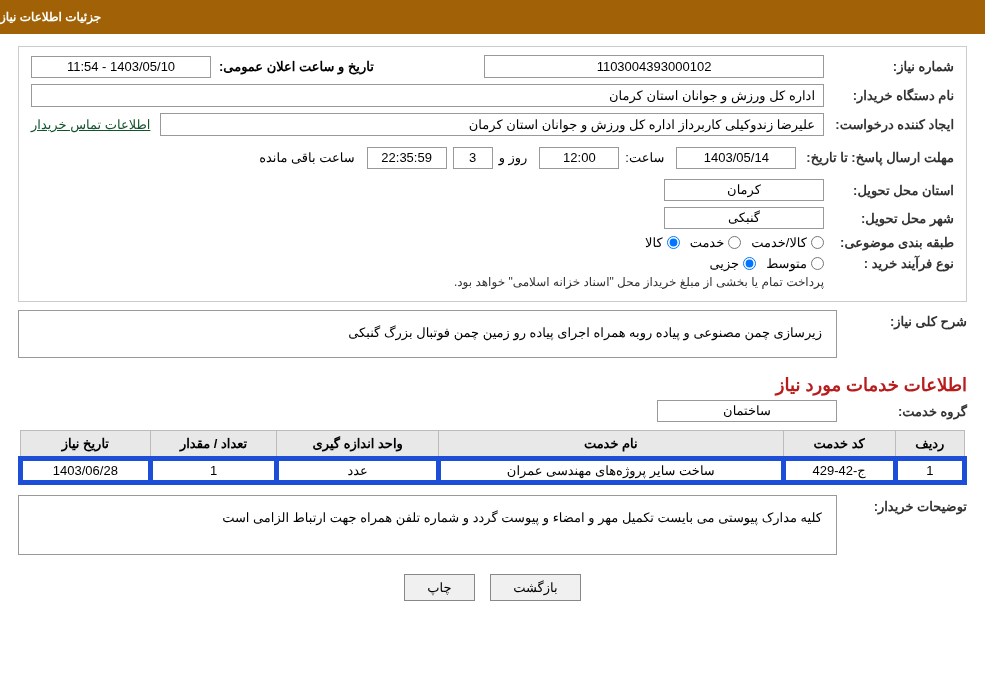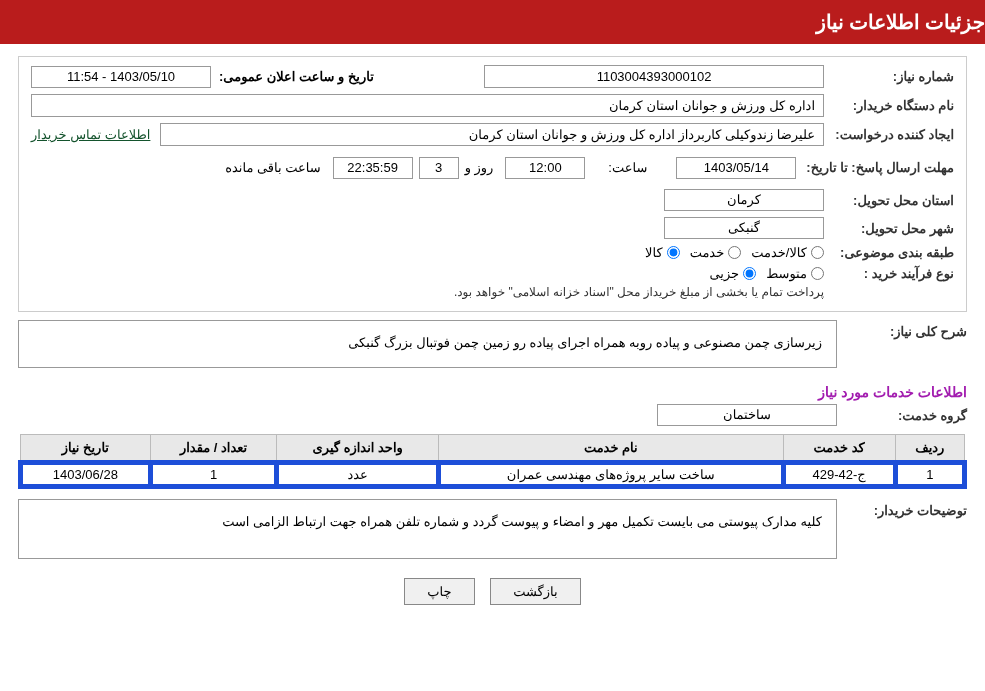--- a/index.html
+++ b/index.html
@@ -9,34 +9,34 @@
       background: #f0f0f0;
       direction: rtl;
     }
     .page-container {
       width: 985px;
       min-height: 691px;
       background: #fff;
       margin: 0 auto;
     }
     .header-bar {
-      background: #b91c1c;
+      background: #a16207;
       color: #fff;
-      text-align: right;
+      text-align: left;
       padding: 10px 0;
-      font-size: 20px;
+      font-size: 12px;
       font-weight: bold;
     }
     .content {
       padding: 12px 18px;
     }
     .section-title {
-      font-size: 14px;
-      font-weight: bold;
-      color: #a21caf;
+      font-size: 18px;
+      font-weight: bold;
+      color: #b91c1c;
       padding: 8px 0 4px 0;
     }
     .blue-link {
       color: #14532d;
       text-decoration: underline;
       cursor: pointer;
     }
     .data-table {
       width: 100%;
       border-collapse: collapse;
@@ -148,21 +148,21 @@
 
       <div class="field-row" style="margin-bottom:6px;">
         <span class="field-label">ایجاد کننده درخواست:</span>
         <div class="field-value-box" style="flex:1;">علیرضا  زندوکیلی  کاربرداز اداره کل ورزش و جوانان استان کرمان</div>
         <span class="blue-link" style="margin-right:10px; white-space:nowrap;">اطلاعات تماس خریدار</span>
       </div>
 
       <div class="field-row" style="margin-bottom:6px; flex-wrap:wrap;">
         <span class="field-label">مهلت ارسال پاسخ: تا تاریخ:</span>
         <div class="inline-box" style="min-width:120px; text-align:center; margin-left:6px;">1403/05/14</div>
-        <span style="margin:0 23px;">ساعت:</span>
+        <span style="margin:0 6px;">ساعت:</span>
         <div class="inline-box" style="min-width:80px; text-align:center; margin-left:6px;">12:00</div>
         <span style="margin:8px 6px;">روز و</span>
         <div class="inline-box" style="min-width:40px; text-align:center; margin-left:6px;">3</div>
         <div class="inline-box" style="min-width:80px; text-align:center; margin-left:6px;">22:35:59</div>
         <span style="margin:0 6px;">ساعت باقی مانده</span>
       </div>
 
       <div class="field-row" style="margin-bottom:6px;">
         <span class="field-label">استان محل تحویل:</span>
         <div class="inline-box" style="min-width:160px; text-align:center;">کرمان</div>

